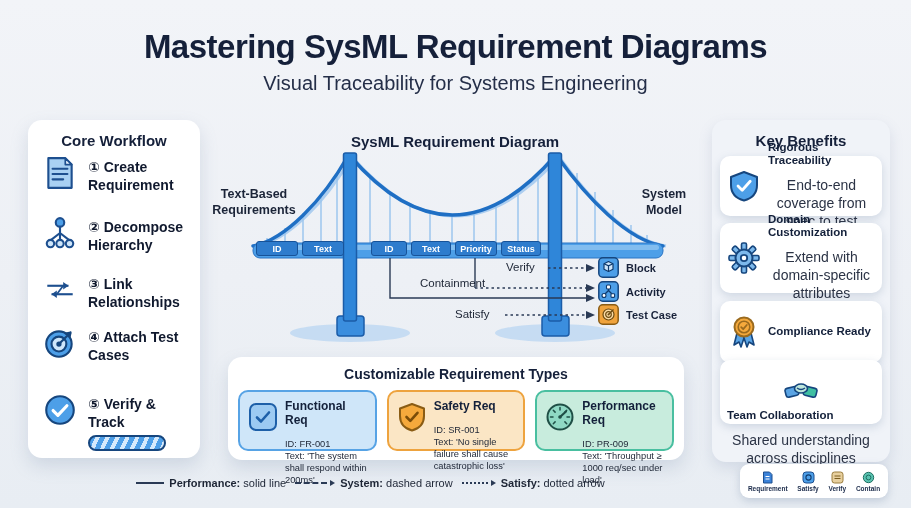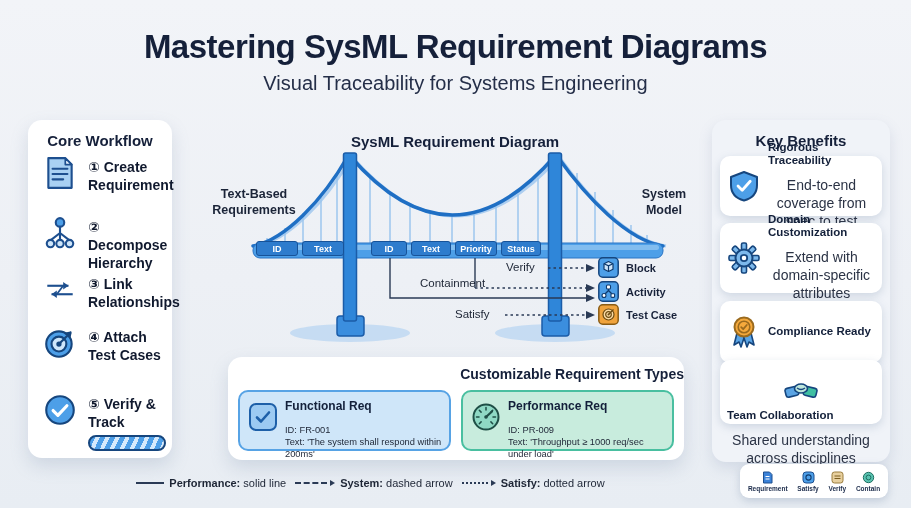--- a/index.html
+++ b/index.html
@@ -7,21 +7,21 @@
   .canvas{position:relative;width:911px;height:508px;overflow:hidden;
     background:linear-gradient(180deg,#f2f4f8 0%,#edf0f5 55%,#e8edf3 100%);}
   
   .title{position:absolute;top:28px;left:0;right:0;text-align:center;
     font-size:33px;font-weight:bold;color:#15203a;letter-spacing:-0.5px;}
   .subtitle{position:absolute;top:72px;left:0;right:0;text-align:center;
     font-size:20px;color:#242e48;}
   
   .panel{position:absolute;background:#fff;border-radius:14px;
     box-shadow:0 8px 18px rgba(110,130,165,.22);}
-  .left-panel{left:28px;top:120px;width:144px;height:338px;}
+  .left-panel{left:28px;top:120px;width:172px;height:338px;}
   .panel-title{text-align:center;padding-top:12px;font-size:15px;font-weight:bold;color:#15203a;}
   .wf-step{position:absolute;left:14px;right:6px;display:flex;gap:10px;align-items:flex-start;}
   .wf-icon{width:36px;height:36px;flex:0 0 36px;}
   .wf-text{font-size:14px;font-weight:bold;color:#10192e;line-height:1.3;padding-top:3px;}
   .progress{margin-top:4px;width:74px;height:12px;border:2px solid #16467e;border-radius:8px;
     background:repeating-linear-gradient(115deg,#4d9fe8 0px,#4d9fe8 5px,#d6eafc 5px,#d6eafc 9px);}
   
   .bridge-title{position:absolute;left:330px;top:133px;width:250px;text-align:center;
     font-size:15px;font-weight:bold;color:#15203a;}
   .shore-label{position:absolute;text-align:center;font-weight:bold;font-size:12.5px;
@@ -31,21 +31,21 @@
   .bridge-svg{position:absolute;left:215px;top:140px;}
   .deck-cell{position:absolute;top:241px;height:15px;background:#2e7ccd;
     border:1px solid #175399;border-radius:3px;color:#fff;font-size:9px;font-weight:bold;
     display:flex;align-items:center;justify-content:center;box-sizing:border-box;}
   .rel-label{position:absolute;font-size:11.5px;color:#1d2535;}
   .model-item{position:absolute;left:598px;display:flex;align-items:center;gap:7px;}
   .model-item .mlabel{font-size:11px;font-weight:bold;color:#18223a;}
   .micon{width:21px;height:21px;}
   
   .rt-panel{left:228px;top:357px;width:456px;height:103px;}
-  .rt-title{text-align:right;padding-top:9px;font-size:14px;font-weight:bold;color:#15203a;}
+  .rt-title{text-align:center;padding-top:9px;font-size:14px;font-weight:bold;color:#15203a;}
   .rt-cards{position:absolute;left:10px;right:10px;top:33px;bottom:9px;display:flex;gap:10px;}
   .rt-card{flex:1;border-radius:10px;border:2px solid;padding:7px 7px 5px 8px;display:flex;gap:7px;box-sizing:border-box;}
   .rt-func{background:#cfe6f9;border-color:#57a3e5;}
   .rt-safe{background:#fbe6c5;border-color:#eea33e;}
   .rt-perf{background:#c8ecdd;border-color:#49bfa0;}
   .rt-icon{width:30px;height:30px;flex:0 0 30px;margin-top:3px;}
   .rt-name{font-size:12px;font-weight:bold;color:#13203a;margin-bottom:11px;}
   .rt-meta{font-size:9.3px;color:#1d2535;line-height:1.3;}
   
   .kb-panel{left:712px;top:120px;width:178px;height:342px;background:#f0f3f8;
@@ -254,20 +254,31 @@
           <rect x="2" y="2" width="26" height="26" rx="6" fill="#9ccaf2" stroke="#1d5fa8" stroke-width="2"></rect>
           <path d="M9 15.5 l4 4 l8 -9" stroke="#1d5fa8" stroke-width="2.6" fill="none" stroke-linecap="round" stroke-linejoin="round"></path>
         </svg>
         <div>
           <div class="rt-name">Functional Req</div>
           <div class="rt-meta">ID: FR-001</div>
           <div class="rt-meta">Text: 'The system shall respond within 200ms'</div>
         </div>
       </div>
 
+      <div class="rt-card rt-safe">
+        <svg class="rt-icon" viewBox="0 0 30 30">
+          <path d="M15 2 L27 6.5 V14 C27 21.5 22 26.5 15 28.5 C8 26.5 3 21.5 3 14 V6.5 Z" fill="#f5a93c" stroke="#8a5c14" stroke-width="2" stroke-linejoin="round"></path>
+          <path d="M9.5 15 l3.8 3.8 l7.2 -8" stroke="#7a4c08" stroke-width="2.6" fill="none" stroke-linecap="round" stroke-linejoin="round"></path>
+        </svg>
+        <div>
+          <div class="rt-name">Safety Req</div>
+          <div class="rt-meta">ID: SR-001</div>
+          <div class="rt-meta">Text: 'No single failure shall cause catastrophic loss'</div>
+        </div>
+      </div>
 
       <div class="rt-card rt-perf">
         <svg class="rt-icon" viewBox="0 0 30 30">
           <circle cx="15" cy="15" r="12.5" fill="#8fd9c4" stroke="#1f4f46" stroke-width="2"></circle>
           <path d="M15 5.5 v2.5 M24.5 15 h-2.5 M5.5 15 h2.5 M8.3 8.3 l1.8 1.8 M21.7 8.3 l-1.8 1.8 M8.3 21.7 l1.8 -1.8 M21.7 21.7 l-1.8 -1.8" stroke="#1f4f46" stroke-width="1.5" stroke-linecap="round"></path>
           <path d="M15 15 L21 9.5" stroke="#1f4f46" stroke-width="2.2" stroke-linecap="round"></path>
           <circle cx="15" cy="15" r="1.8" fill="#1f4f46"></circle>
         </svg>
         <div>
           <div class="rt-name">Performance Req</div>

